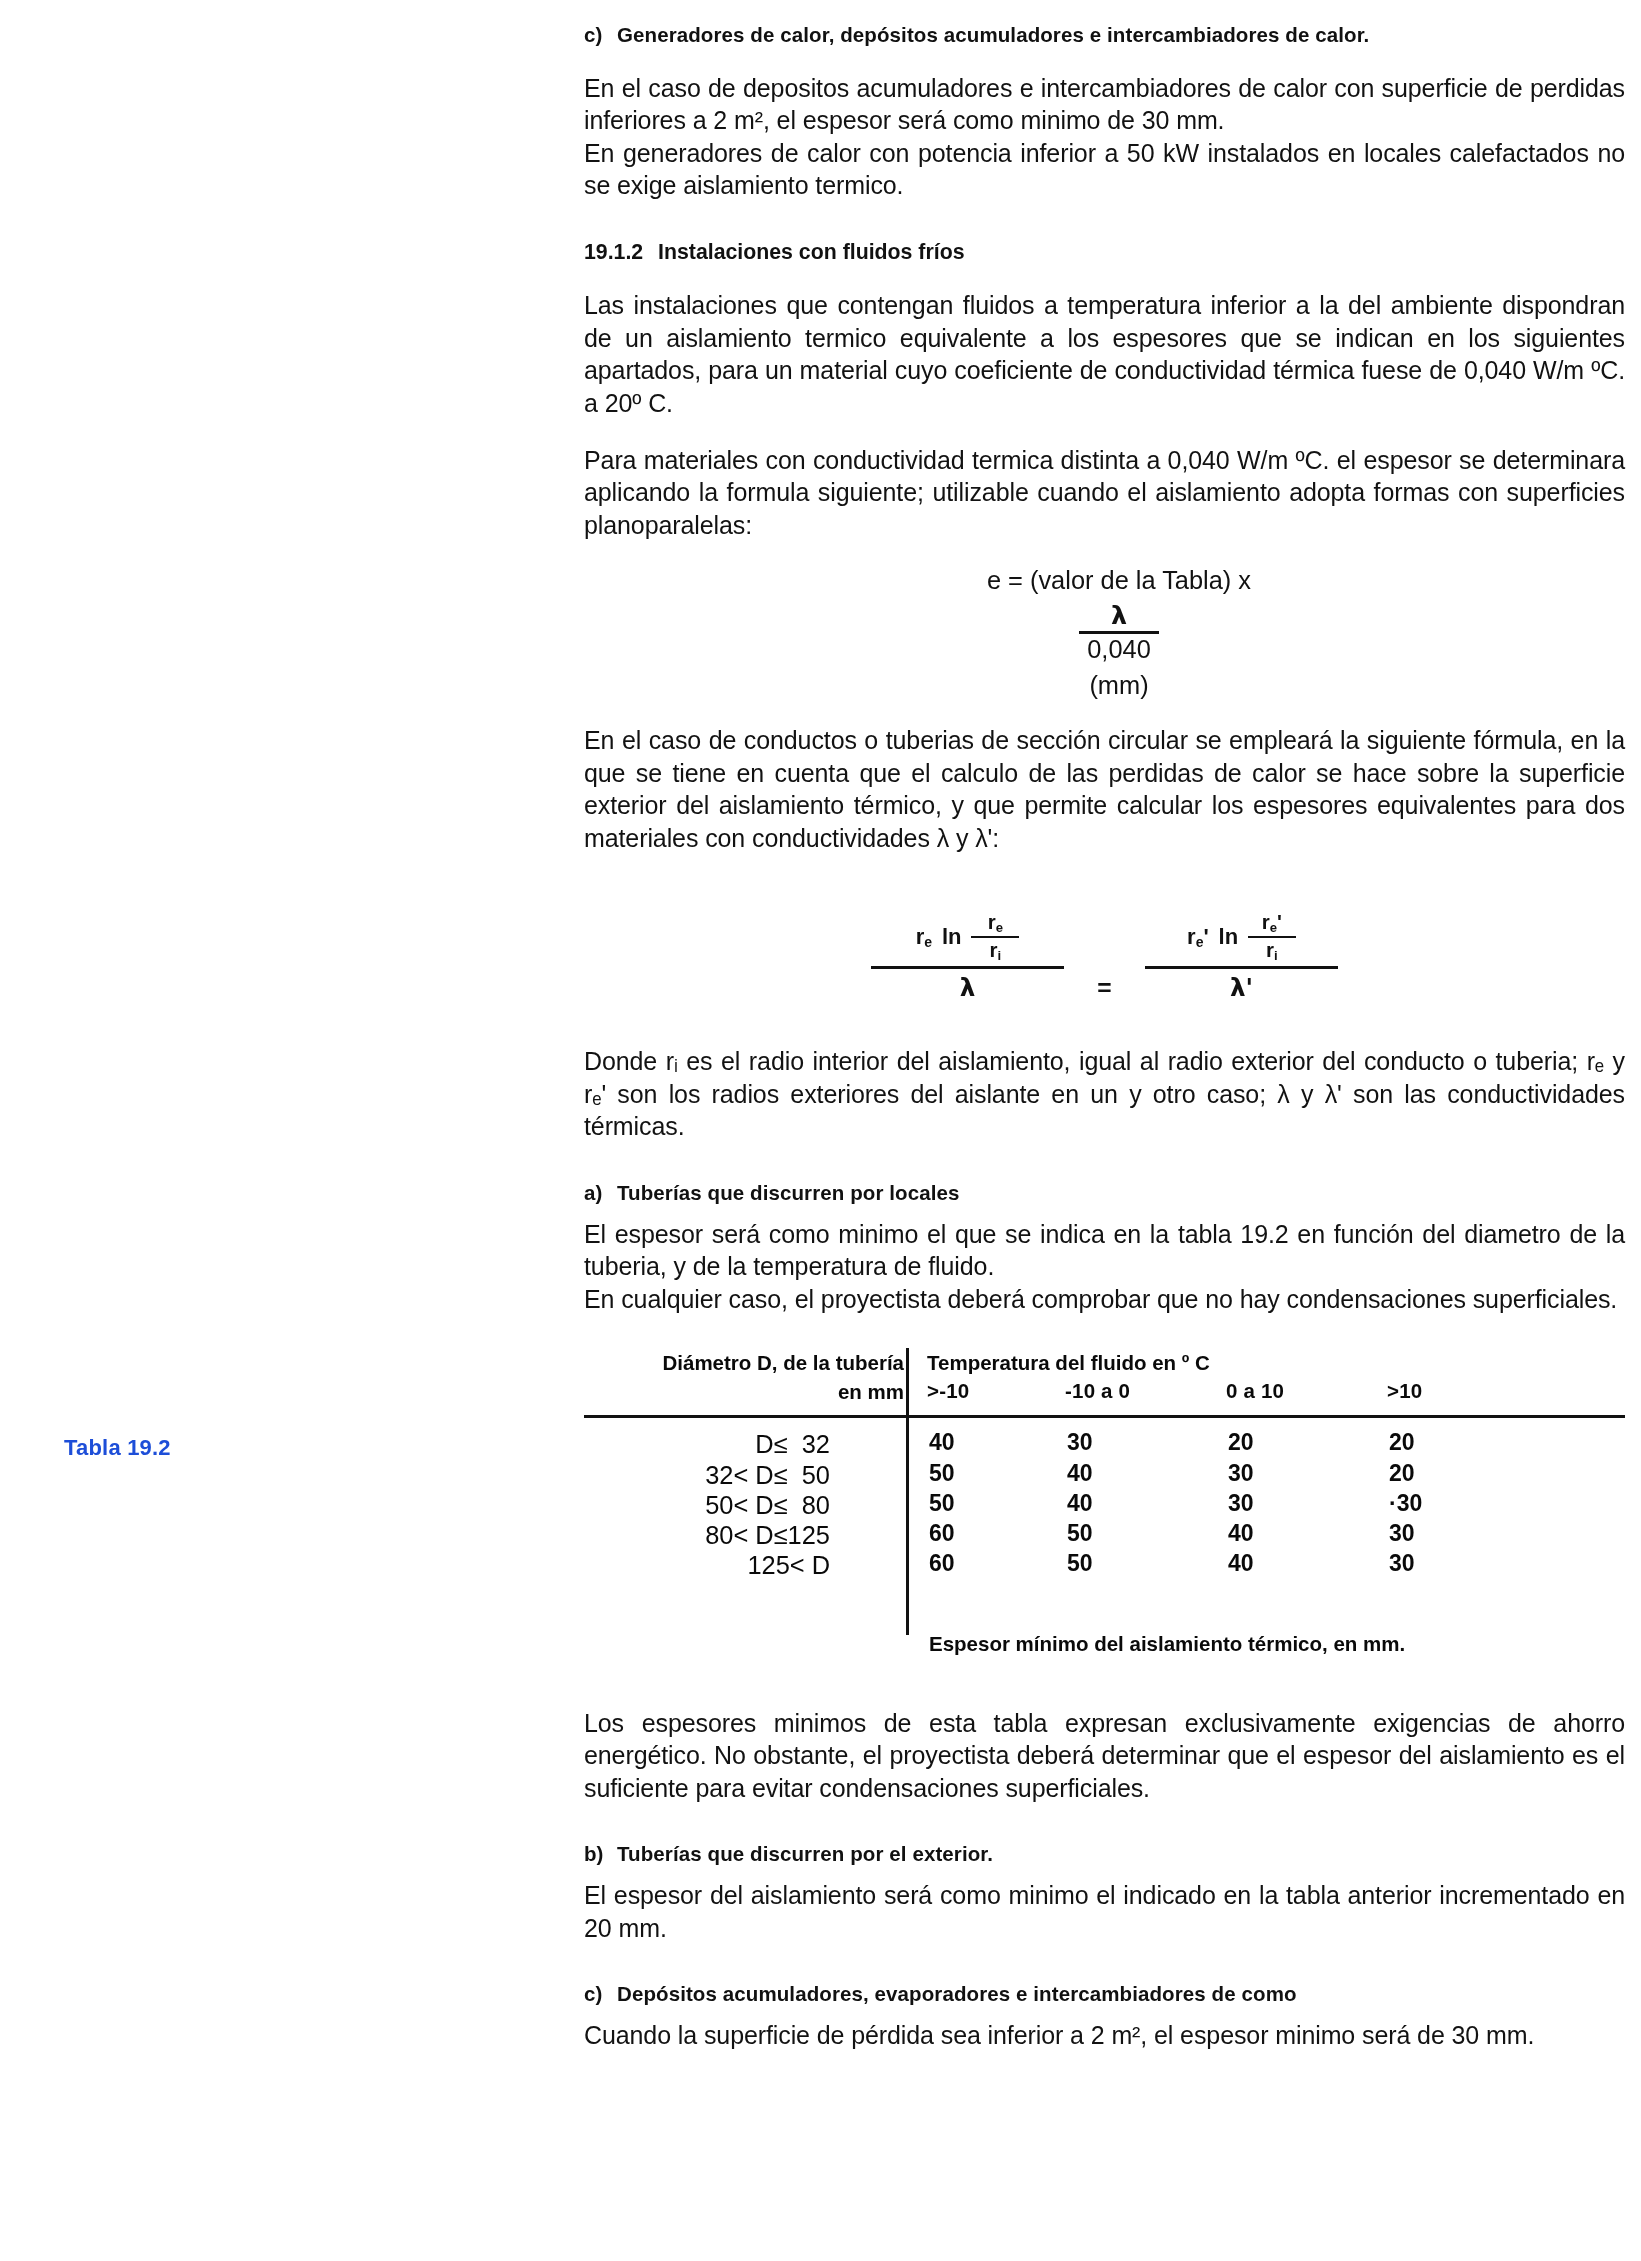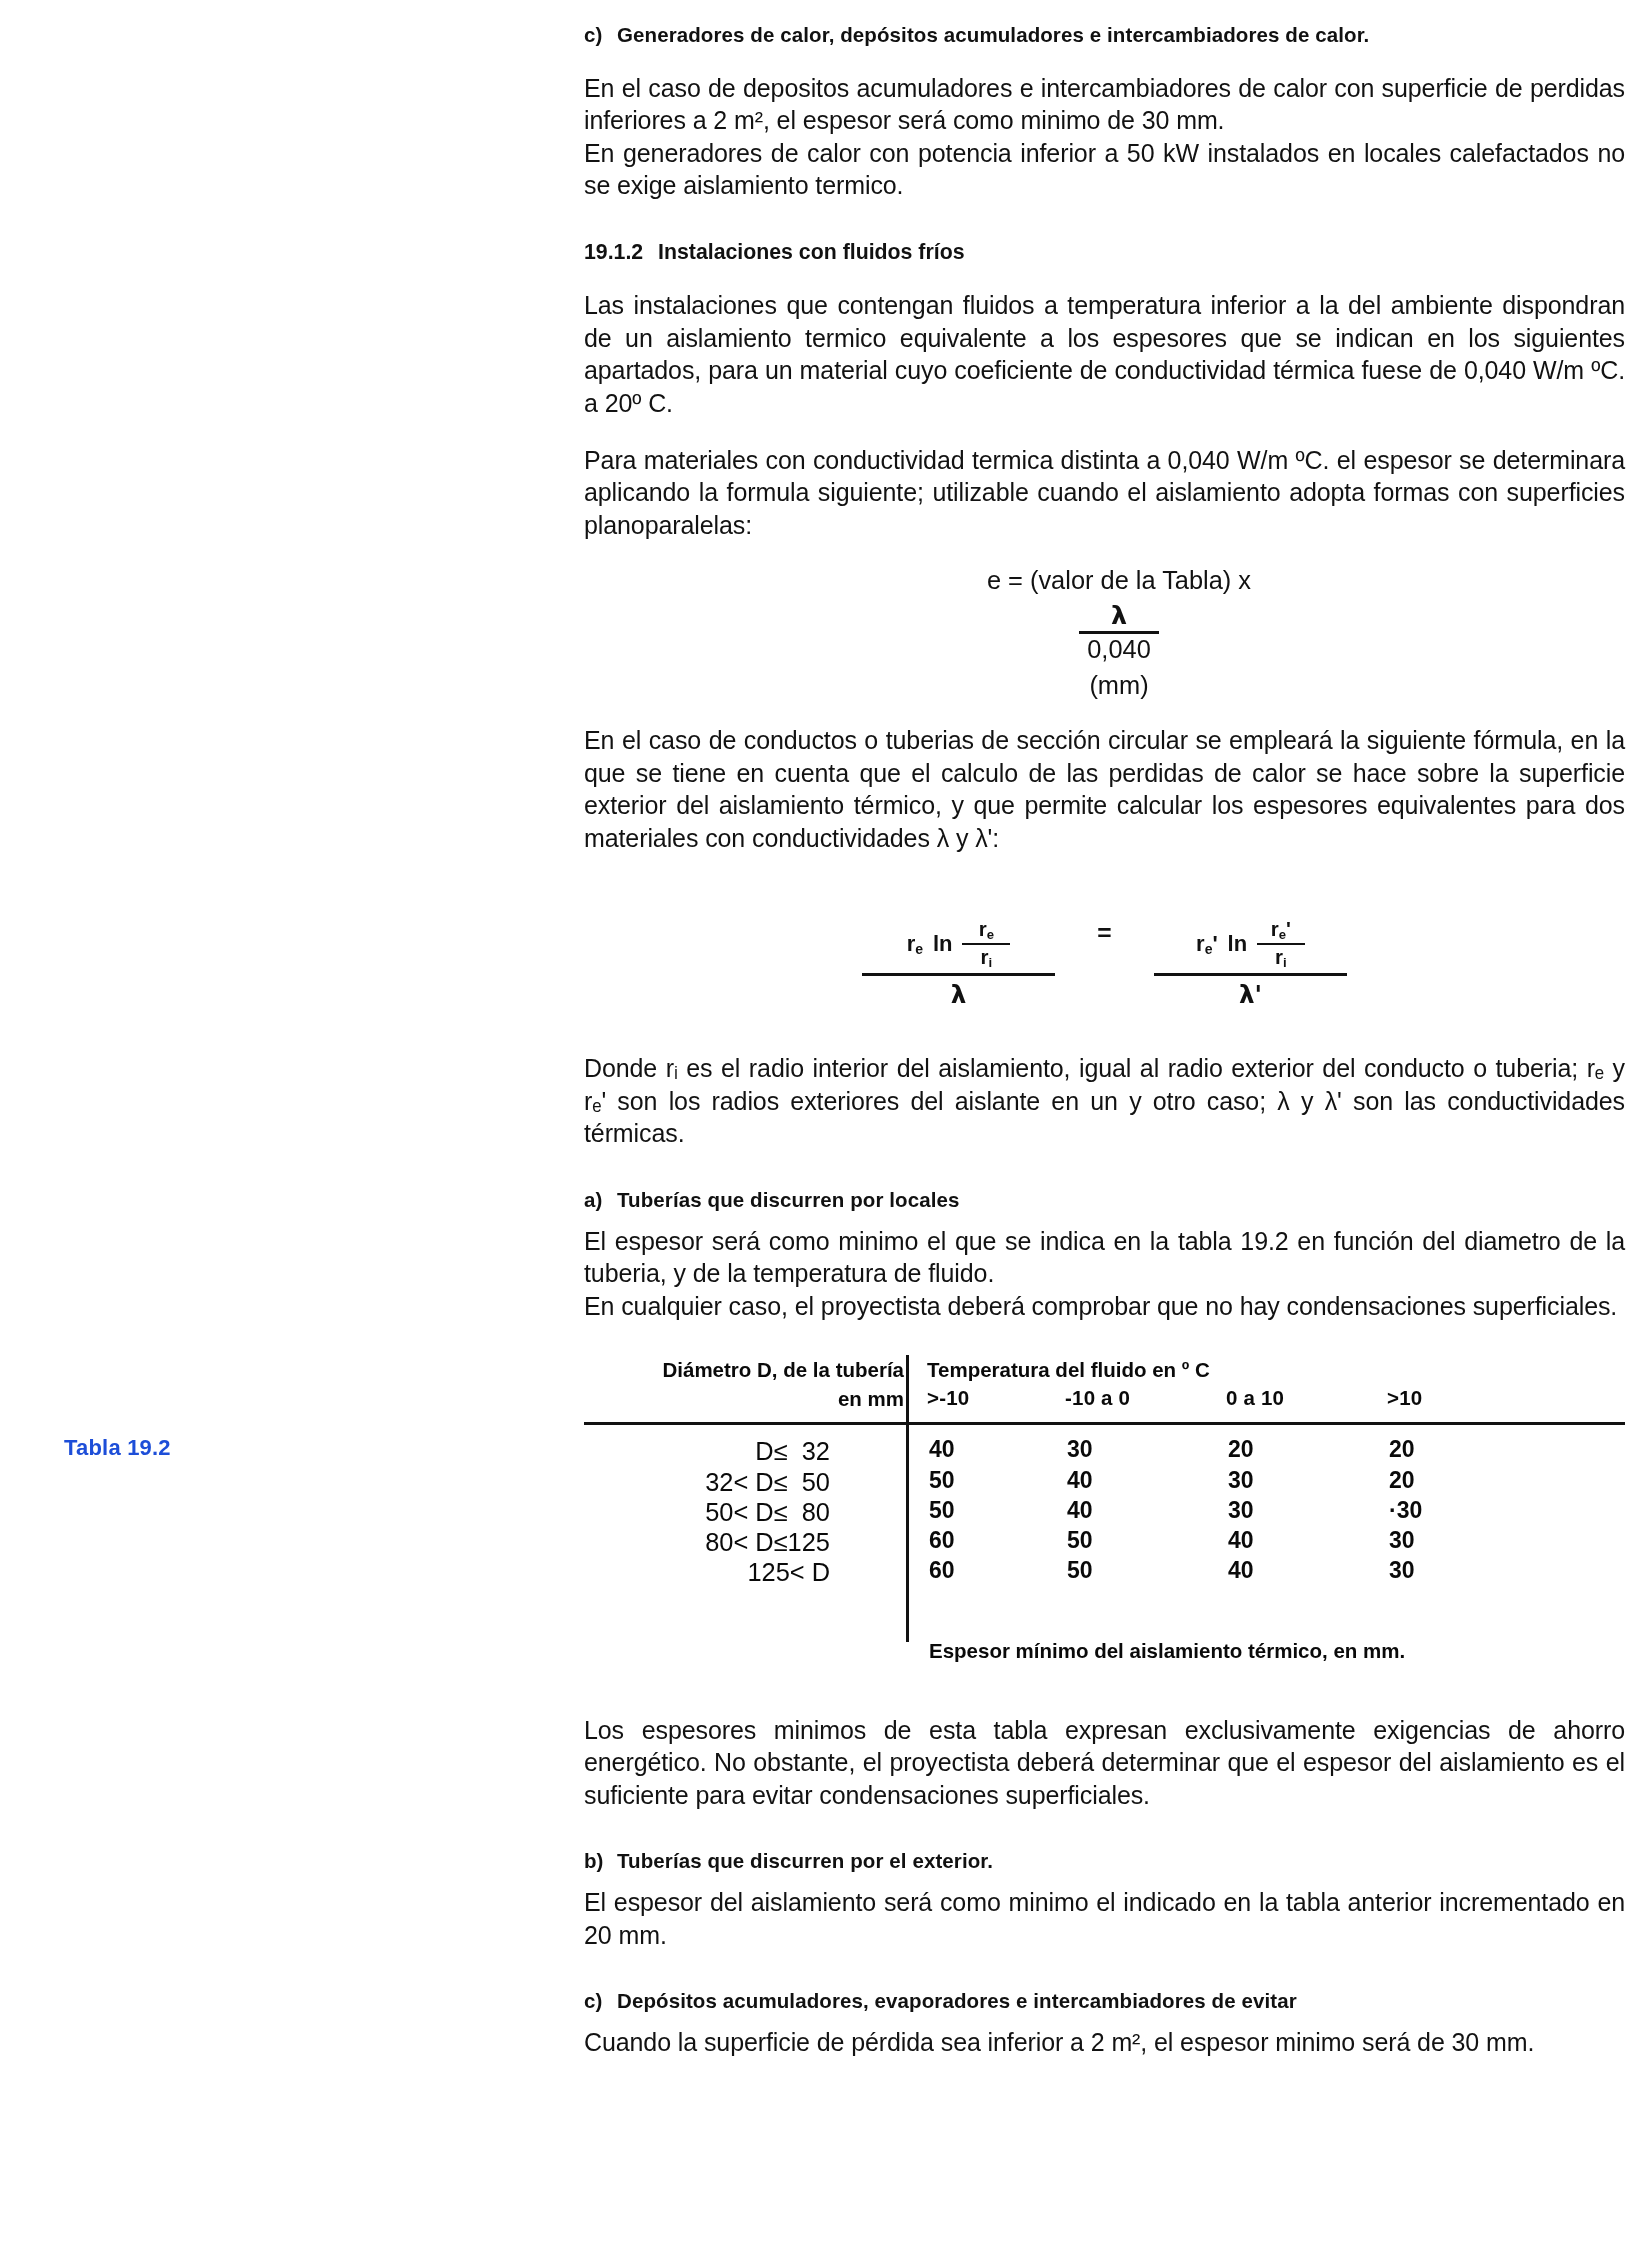--- a/index.html
+++ b/index.html
@@ -91,27 +91,27 @@
     display: block;
     width: 100%;
     height: 2.5px;
     background: #111;
     margin: 2.5px 0;
   }
   .lam { font-family: "DejaVu Sans", sans-serif; font-weight: bold; }
 
   .formula-2 {
     display: flex;
-    align-items: flex-start;
+    align-items: flex-end;
     justify-content: center;
-    gap: 39px;
+    gap: 30px;
     font-size: 22px;
     font-weight: bold;
     color: #111;
-    margin-top: 24px;
+    margin-top: 17px;
   }
   .bigfrac {
     display: inline-flex;
     flex-direction: column;
     align-items: center;
   }
   .bigfrac > .top {
     display: flex;
     align-items: center;
     gap: 9.8px;
@@ -400,21 +400,21 @@
       <span class="lbl">b)</span><span>Tuberías que discurren por el exterior.</span>
     </div>
 
     <div class="gap-s"></div>
 
     <p class="body just">El espesor del aislamiento será como minimo el indicado en la tabla anterior incrementado en 20 mm.</p>
 
     <div class="gap-l"></div>
 
     <div class="h-sub">
-      <span class="lbl">c)</span><span>Depósitos acumuladores, evaporadores e intercambiadores de evitar</span>
+      <span class="lbl">c)</span><span>Depósitos acumuladores, evaporadores e intercambiadores de como</span>
     </div>
 
     <div class="gap-s"></div>
 
     <p class="body just">Cuando la superficie de pérdida sea inferior a 2 m², el espesor minimo será de 30 mm.</p>
 
   </div>
 </div>
 
 

